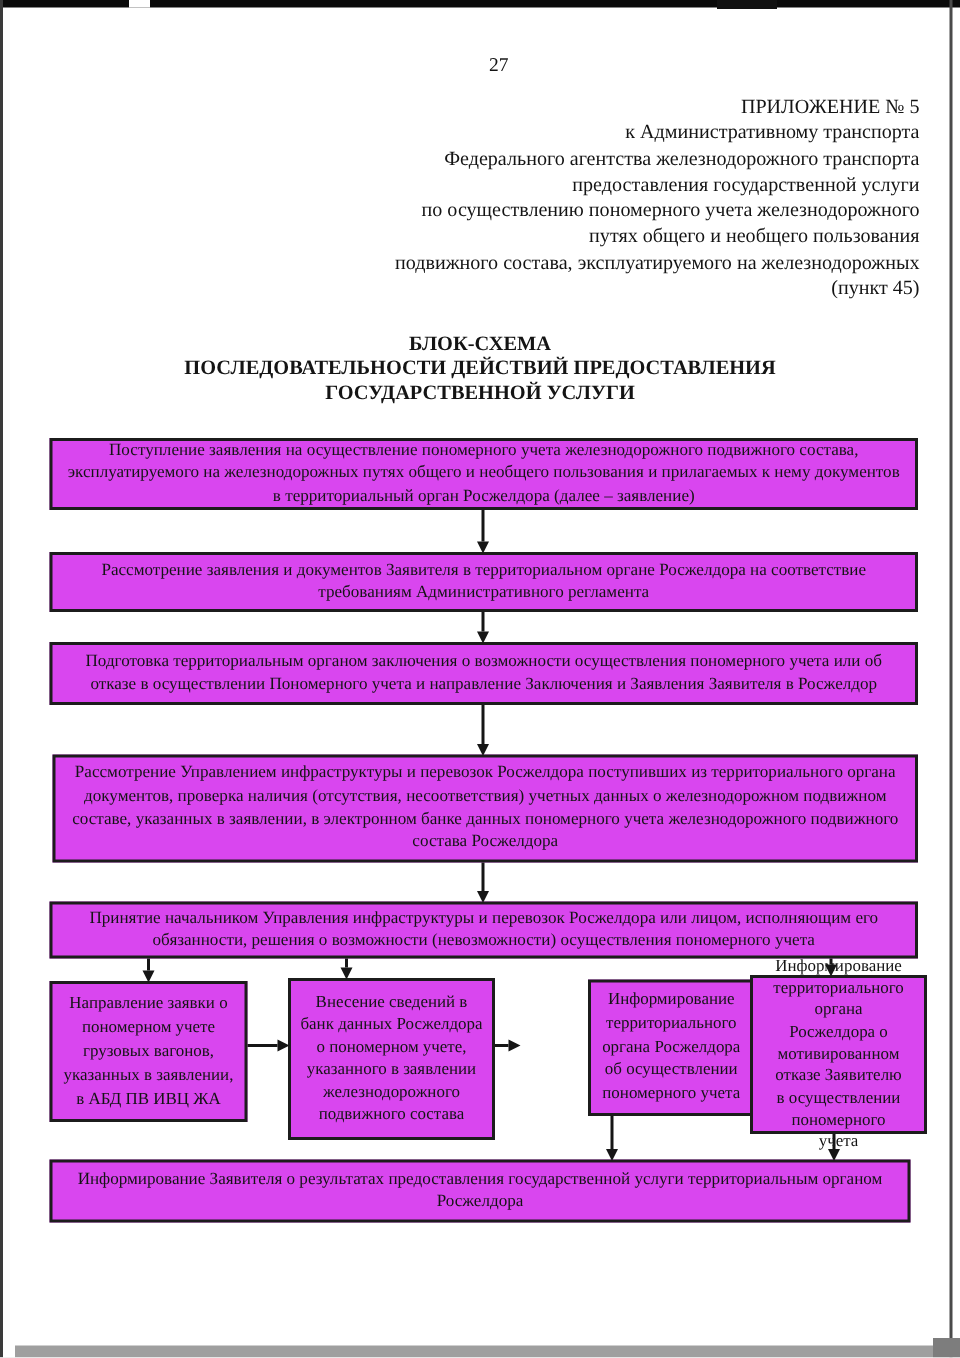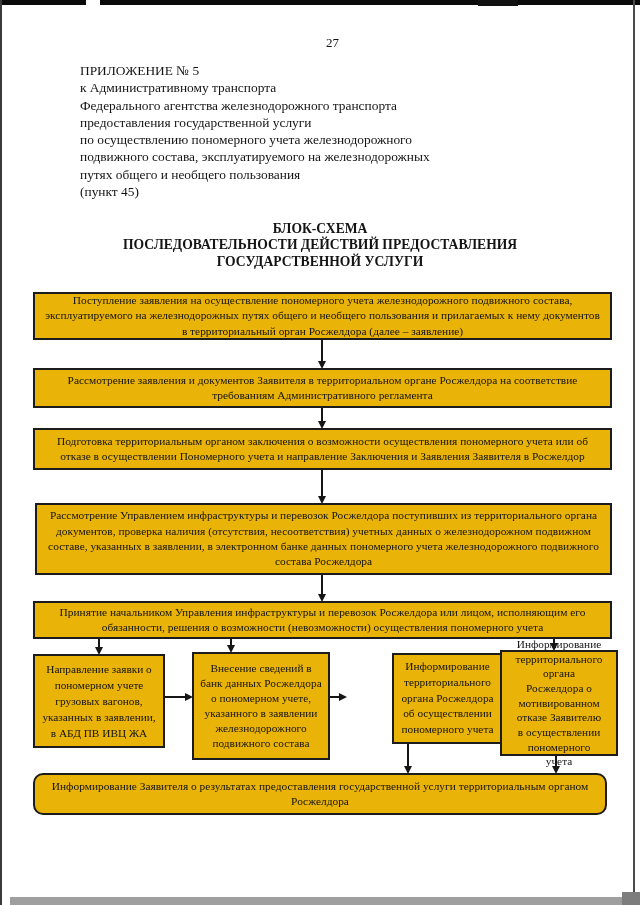--- a/index.html
+++ b/index.html
@@ -14,43 +14,43 @@
   .top-bar-blob{position:absolute;left:478px;top:0;width:40px;height:6px;background:#111111;}
   .left-line{position:absolute;left:0;top:0;width:2px;height:905px;background:#3a3a3a;}
   .right-line{position:absolute;left:633px;top:0;width:2px;height:905px;background:#4a4a4a;}
   .bottom-bar{position:absolute;left:10px;top:897px;width:630px;height:8px;background:#9f9f9f;}
   .bottom-blob{position:absolute;left:622px;top:892px;width:18px;height:13px;background:#7d7d7d;}
 
   .page-number{position:absolute;left:326px;top:35px;font-size:13px;}
 
   .doc-header{
     position:absolute;left:80px;top:62px;width:533px;
-    text-align:left;font-size:13.4px;line-height:17.3px;
+    text-align:right;font-size:13.4px;line-height:17.3px;
   }
   .doc-title{
     position:absolute;left:0;top:221px;width:640px;text-align:center;
     font-weight:bold;font-size:13.6px;line-height:16.3px;
   }
 
   
   .fbox{
-    position:absolute;box-sizing:border-box;border:2px solid #1c1c1c;background:#eab308;
+    position:absolute;box-sizing:border-box;border:2px solid #1c1c1c;background:#d946ef;
     display:flex;align-items:center;justify-content:center;text-align:center;
     font-size:11.4px;line-height:15.2px;padding:1px 8px;
   }
   .b1{left:33px;top:292px;width:579px;height:48px;}
   .b2{left:33px;top:368px;width:579px;height:40px;}
   .b3{left:33px;top:428px;width:579px;height:42px;}
   .b4{left:35px;top:503px;width:577px;height:72px;line-height:15.4px;}
   .b5{left:33px;top:601px;width:579px;height:38px;}
   .b6a{left:33px;top:654px;width:132px;height:94px;font-size:11.3px;line-height:16px;padding:1px 4px;}
   .b6b{left:192px;top:652px;width:138px;height:108px;font-size:11.3px;line-height:14.9px;padding:1px 4px;}
   .b6c{left:347px;top:653px;width:111px;height:91px;font-size:11.3px;line-height:15.8px;padding:17px 5px;margin-left:45px;}
   .b6d{left:500px;top:650px;width:118px;height:106px;font-size:11.3px;line-height:14.7px;padding:1px 21px;}
-  .b7{left:33px;top:773px;width:574px;height:42px;border-radius:10px;}
+  .b7{left:33px;top:773px;width:574px;height:42px;}
 
   
   .varrow{position:absolute;width:2px;background:#161616;}
   .varrow::after{
     content:"";position:absolute;bottom:-8px;left:-3.5px;width:0;height:0;
     border-left:4.5px solid transparent;border-right:4.5px solid transparent;
     border-top:8px solid #161616;
   }
   .harrow{position:absolute;height:2px;background:#161616;}
   .harrow::after{
@@ -84,22 +84,22 @@
   <div class="bottom-blob"></div>
 
   <div class="page-number">27</div>
 
   <div class="doc-header">
     <div>ПРИЛОЖЕНИЕ № 5</div>
     <div>к Административному транспорта</div>
     <div>Федерального агентства железнодорожного транспорта</div>
     <div>предоставления государственной услуги</div>
     <div>по осуществлению пономерного учета железнодорожного</div>
+    <div>путях общего и необщего пользования</div>
     <div>подвижного состава, эксплуатируемого на железнодорожных</div>
-    <div>путях общего и необщего пользования</div>
     <div>(пункт 45)</div>
   </div>
 
   <div class="doc-title">
     <div>БЛОК-СХЕМА</div>
     <div>ПОСЛЕДОВАТЕЛЬНОСТИ ДЕЙСТВИЙ ПРЕДОСТАВЛЕНИЯ</div>
     <div>ГОСУДАРСТВЕННОЙ УСЛУГИ</div>
   </div>
 
   <div class="fbox b1">Поступление заявления на осуществление пономерного учета железнодорожного подвижного состава, эксплуатируемого на железнодорожных путях общего и необщего пользования и прилагаемых к нему документов в территориальный орган Росжелдора (далее – заявление)</div>

